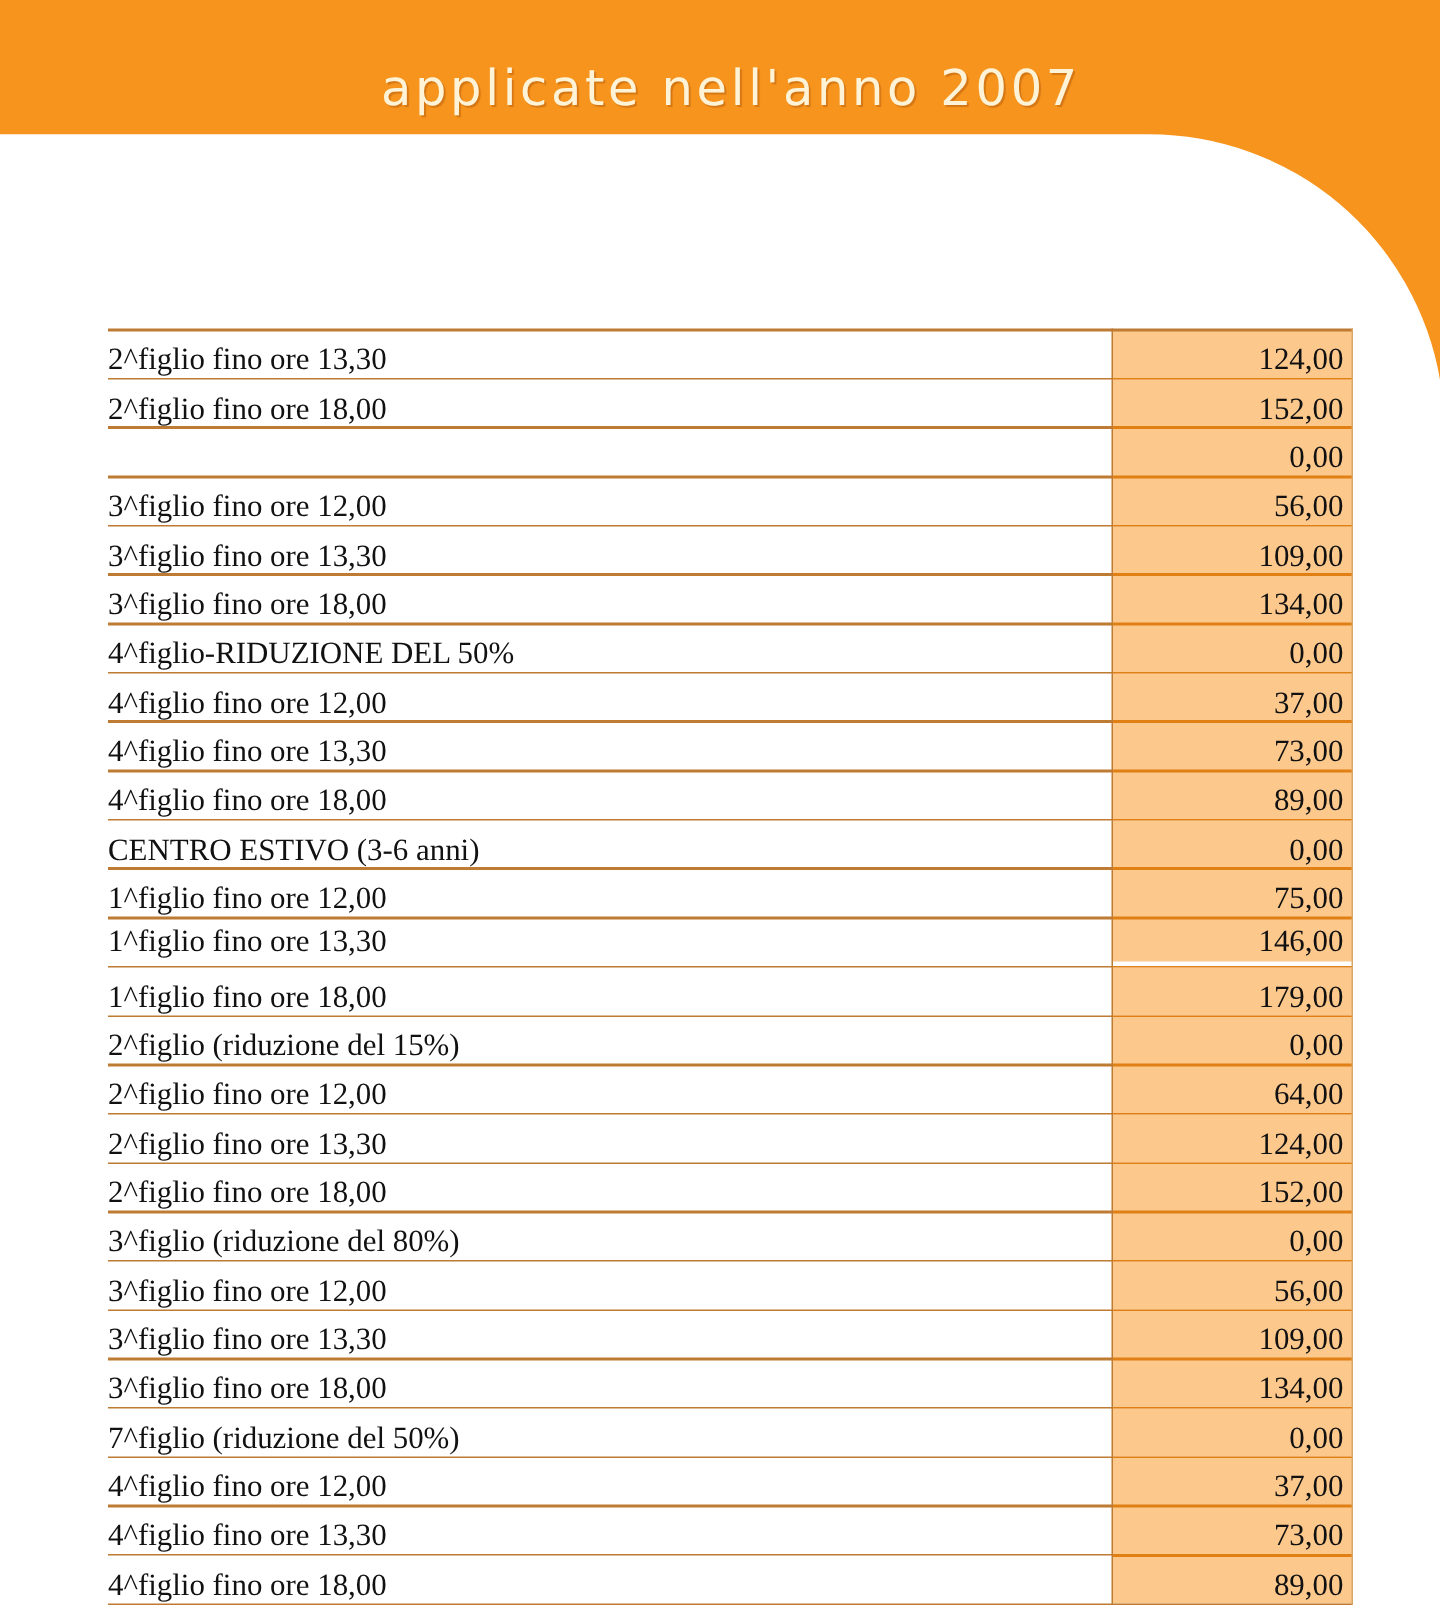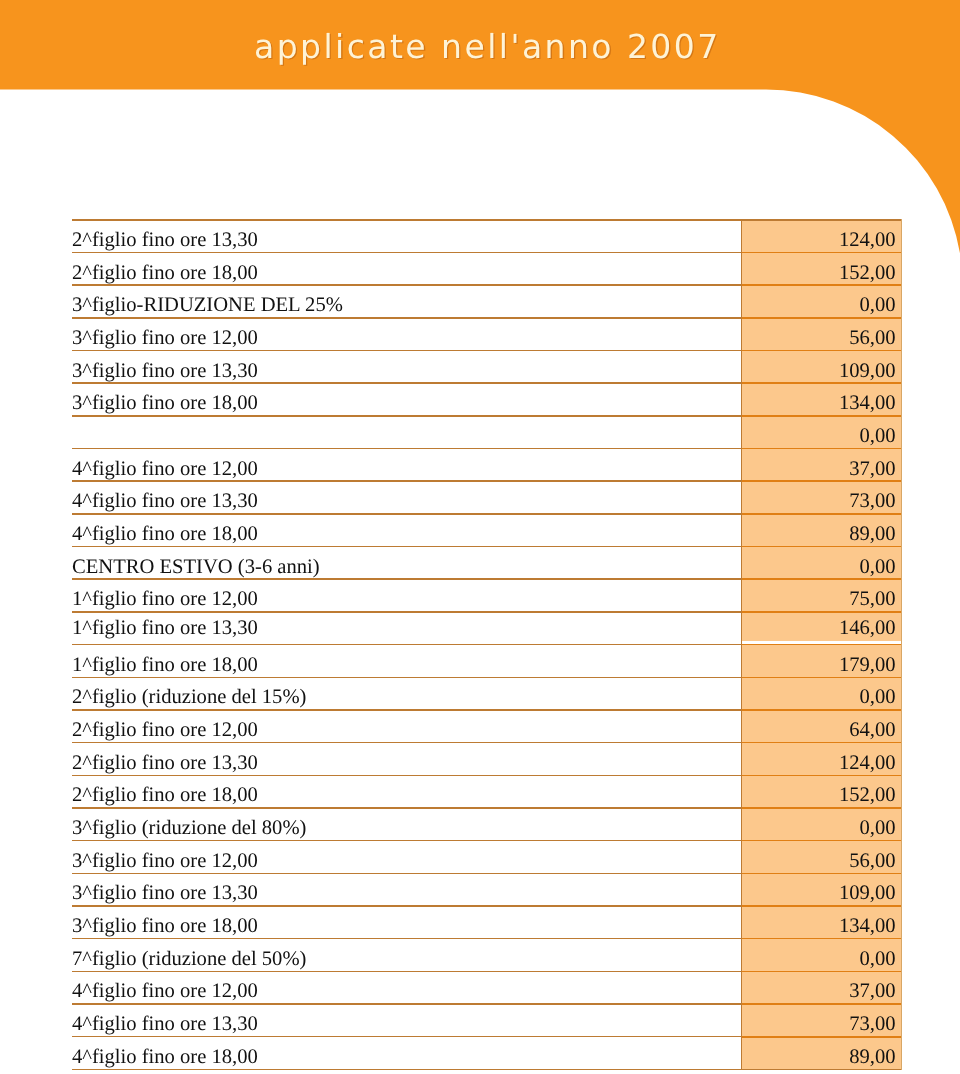--- a/index.html
+++ b/index.html
@@ -29,21 +29,21 @@
   .title .ichar{
     position:relative;display:inline-block;width:20.3px;height:0;
     vertical-align:baseline;color:transparent;overflow:visible;
     filter:drop-shadow(1.05px 1.05px 0 rgba(150,80,10,0.30));
   }
   .title .ichar i{position:absolute;background:#FFFDF4;font-style:normal;display:block;}
   .title .ichar .bt{left:0.5px;top:-30.8px;width:19.6px;height:6.0px;}
   .title .ichar .bb{left:0.5px;top:-5.8px;width:19.6px;height:6.0px;}
   .title .ichar .st{left:6.5px;top:-30.8px;width:7.9px;height:31.0px;}
   .subtitle{
-    position:absolute;left:254px;top:30px;
+    position:absolute;left:254px;top:42px;
     font-family:"DejaVu Sans",sans-serif;
     font-weight:normal;font-size:33px;line-height:34px;
     color:#FEF3D6;letter-spacing:2.45px;white-space:nowrap;
     text-shadow:1.3px 1.3px 0.6px rgba(170,85,10,0.45);
   }
 
   
   .tbl{position:absolute;left:71.8px;top:219.9px;width:830.0px;}
   .row{position:relative;height:40px;}
   .row .lbl{
@@ -87,40 +87,40 @@
         <div class="lbl">2^figlio fino ore 13,30</div>
         <div class="val">124,00</div>
       </div>
       <div class="row" style="position:absolute;left:0;top:32.673px;width:830.0px;">
         <div class="cell"></div>
         <div class="lbl">2^figlio fino ore 18,00</div>
         <div class="val">152,00</div>
       </div>
       <div class="row" style="position:absolute;left:0;top:65.346px;width:830.0px;">
         <div class="cell"></div>
-        <div class="lbl">3^figlio-RIDUZIONE DEL 25%</div>
         <div class="val">0,00</div>
       </div>
       <div class="row" style="position:absolute;left:0;top:98.019px;width:830.0px;">
         <div class="cell"></div>
         <div class="lbl">3^figlio fino ore 12,00</div>
         <div class="val">56,00</div>
       </div>
       <div class="row" style="position:absolute;left:0;top:130.692px;width:830.0px;">
         <div class="cell"></div>
         <div class="lbl">3^figlio fino ore 13,30</div>
         <div class="val">109,00</div>
       </div>
       <div class="row" style="position:absolute;left:0;top:163.365px;width:830.0px;">
         <div class="cell"></div>
         <div class="lbl">3^figlio fino ore 18,00</div>
         <div class="val">134,00</div>
       </div>
       <div class="row" style="position:absolute;left:0;top:196.038px;width:830.0px;">
         <div class="cell"></div>
+        <div class="lbl">4^figlio-RIDUZIONE DEL 50%</div>
         <div class="val">0,00</div>
       </div>
       <div class="row" style="position:absolute;left:0;top:228.711px;width:830.0px;">
         <div class="cell"></div>
         <div class="lbl">4^figlio fino ore 12,00</div>
         <div class="val">37,00</div>
       </div>
       <div class="row" style="position:absolute;left:0;top:261.384px;width:830.0px;">
         <div class="cell"></div>
         <div class="lbl">4^figlio fino ore 13,30</div>

